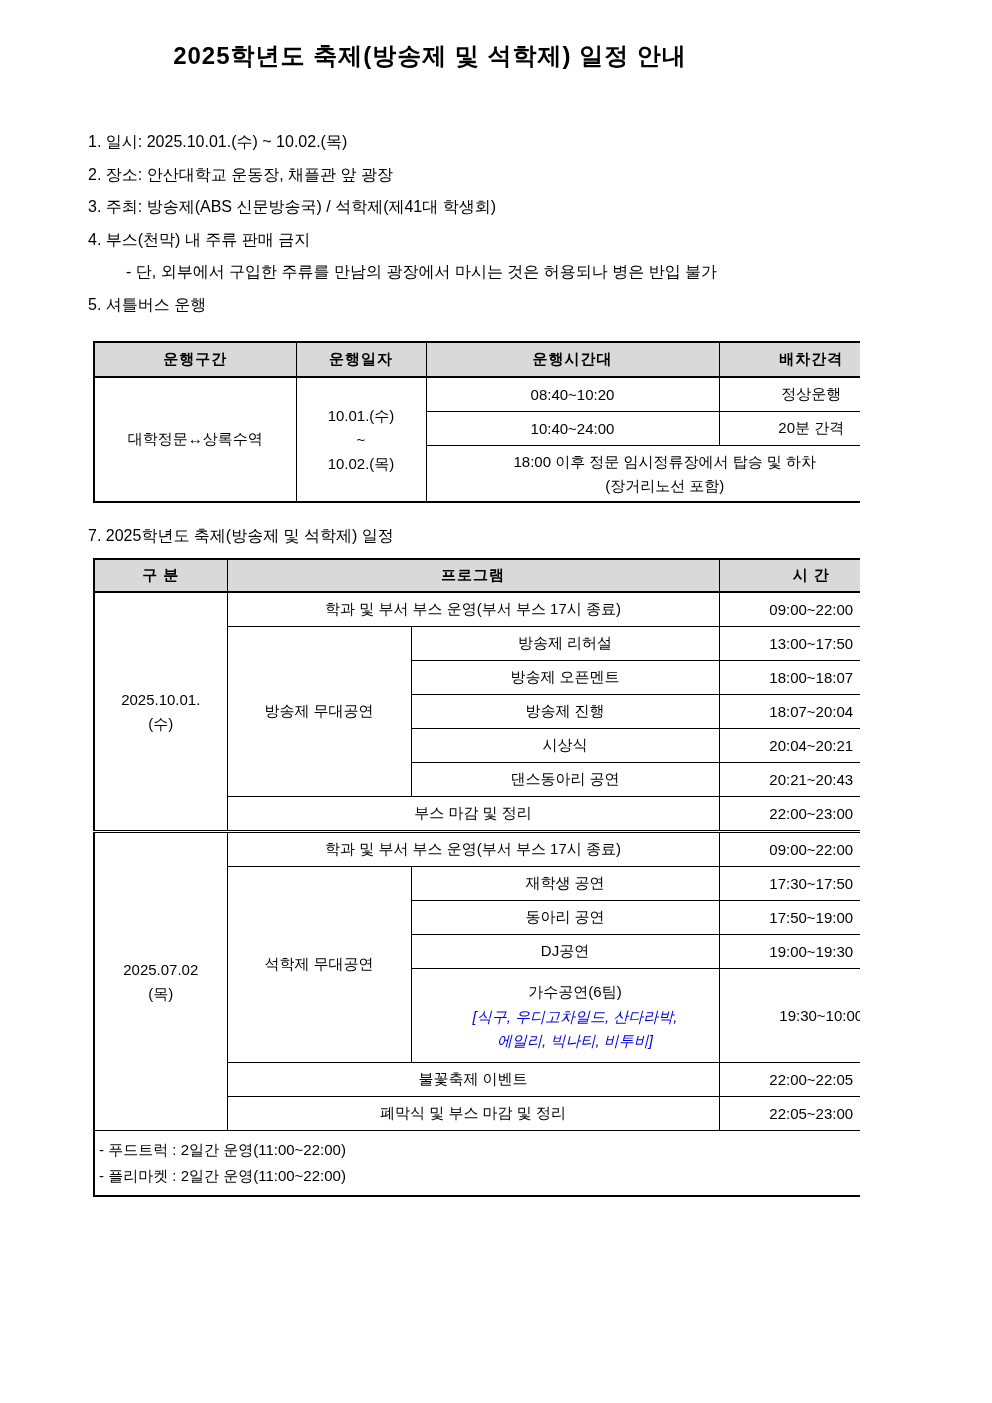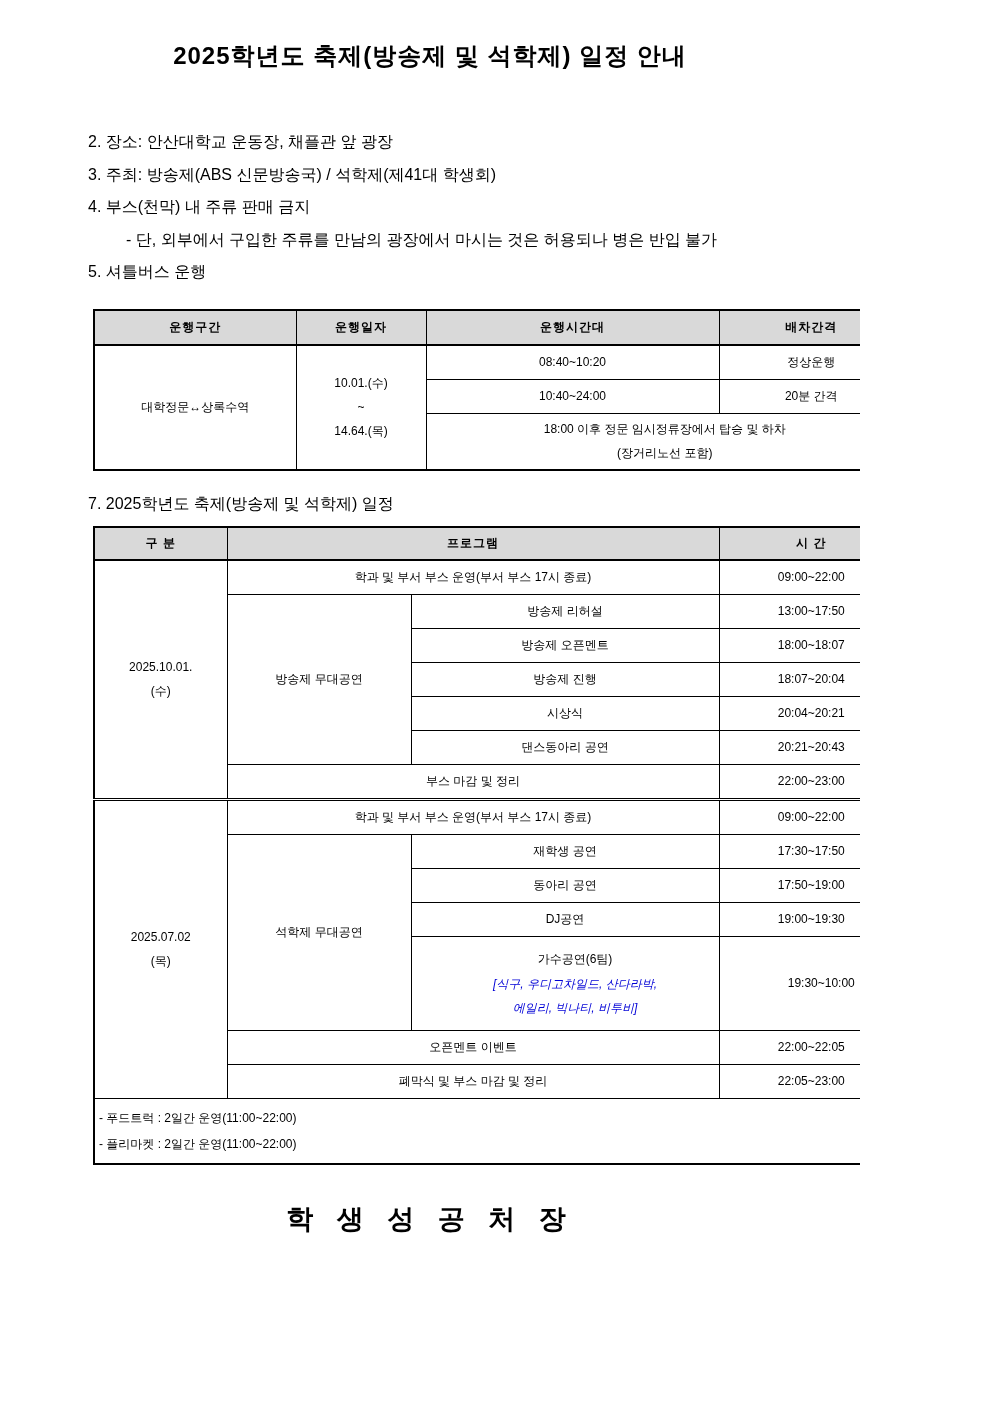--- a/index.html
+++ b/index.html
@@ -25,21 +25,21 @@
   table {
     border-collapse: collapse;
     table-layout: fixed;
     margin-left: 93px;
     border: 2px solid #000;
   }
   td {
     border: 1px solid #000;
     text-align: center;
     vertical-align: middle;
-    font-size: 12px;
+    font-size: 15px;
     padding: 0 4px;
     overflow: hidden;
   }
   td.hdr {
     background: #d9d9d9;
     font-weight: bold;
     border-bottom: 2px solid #000;
     letter-spacing: 1px;
   }
 
@@ -94,20 +94,21 @@
   }
 </style>
 </head>
 <body>
 
 <div class="page">
 
   <div class="title">2025학년도 축제(방송제 및 석학제) 일정 안내</div>
 
   <div class="intro">
+    <div class="line">1. 일시: 2025.10.01.(수) ~ 10.02.(목)</div>
     <div class="line">2. 장소: 안산대학교 운동장, 채플관 앞 광장</div>
     <div class="line">3. 주최: 방송제(ABS 신문방송국) / 석학제(제41대 학생회)</div>
     <div class="line">4. 부스(천막) 내 주류 판매 금지</div>
     <div class="line indent">- 단, 외부에서 구입한 주류를 만남의 광장에서 마시는 것은 허용되나 병은 반입 불가</div>
     <div class="line">5. 셔틀버스 운행</div>
   </div>
 
   <table class="t1">
     <colgroup>
       <col style="width:202px">
@@ -120,21 +121,21 @@
       <td class="hdr">운행구간</td>
       <td class="hdr">운행일자</td>
       <td class="hdr">운행시간대</td>
       <td class="hdr">배차간격</td>
     </tr>
     <tr class="r-std">
       <td rowspan="3">대학정문↔상록수역</td>
       <td rowspan="3" class="multi-line">
         <div>10.01.(수)</div>
         <div>~</div>
-        <div>14.64.(목)</div>
+        <div>10.02.(목)</div>
       </td>
       <td>08:40~10:20</td>
       <td>정상운행</td>
     </tr>
     <tr class="r-std">
       <td>10:40~24:00</td>
       <td>20분 간격</td>
     </tr>
     <tr class="r-big">
       <td colspan="2">
@@ -220,34 +221,33 @@
       <td>
         <div class="lineup-head">가수공연(6팀)</div>
         <div class="lineup-blue">
           <div>[식구, 우디고차일드, 산다라박,</div>
           <div>에일리, 빅나티, 비투비]</div>
         </div>
       </td>
       <td>19:30~10:00</td>
     </tr>
     <tr class="r-std">
-      <td colspan="2">오픈멘트 이벤트</td>
+      <td colspan="2">불꽃축제 이벤트</td>
       <td>22:00~22:05</td>
     </tr>
     <tr class="r-std">
       <td colspan="2">폐막식 및 부스 마감 및 정리</td>
       <td>22:05~23:00</td>
     </tr>
 
     <tr class="r-foot">
       <td colspan="4">
         <div>- 푸드트럭 : 2일간 운영(11:00~22:00)</div>
         <div>- 플리마켓 : 2일간 운영(11:00~22:00)</div>
       </td>
     </tr>
   </tbody>
     </table>
 
 
 
-  <div class="signature">학 생 성 공 처 장</div>
 
 </div>
 
 </body></html>

